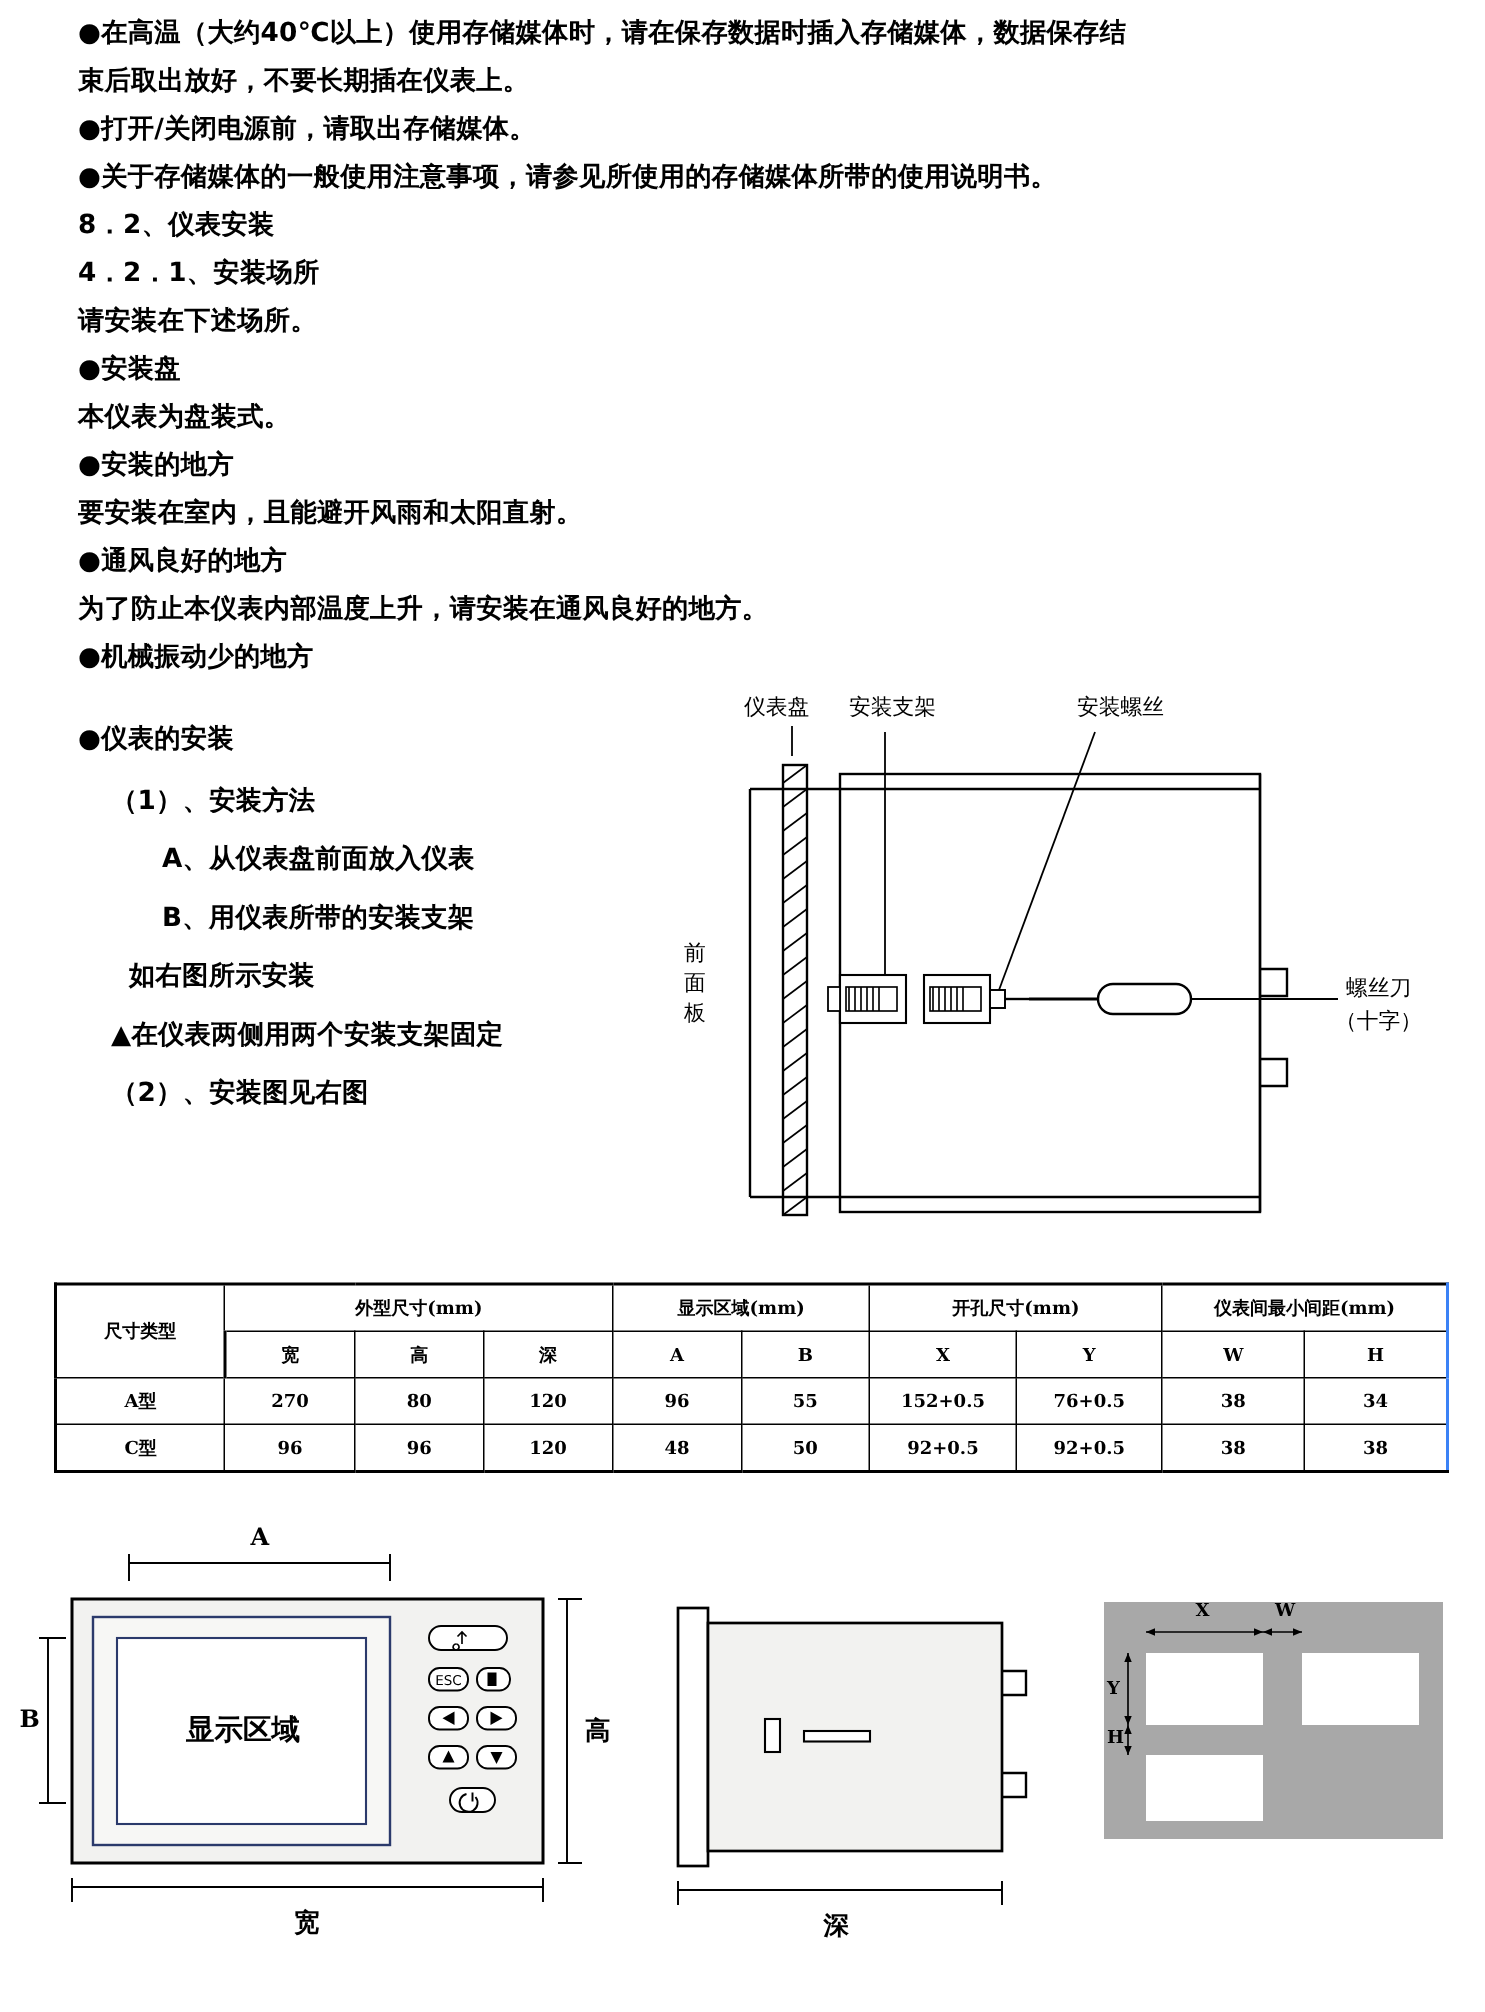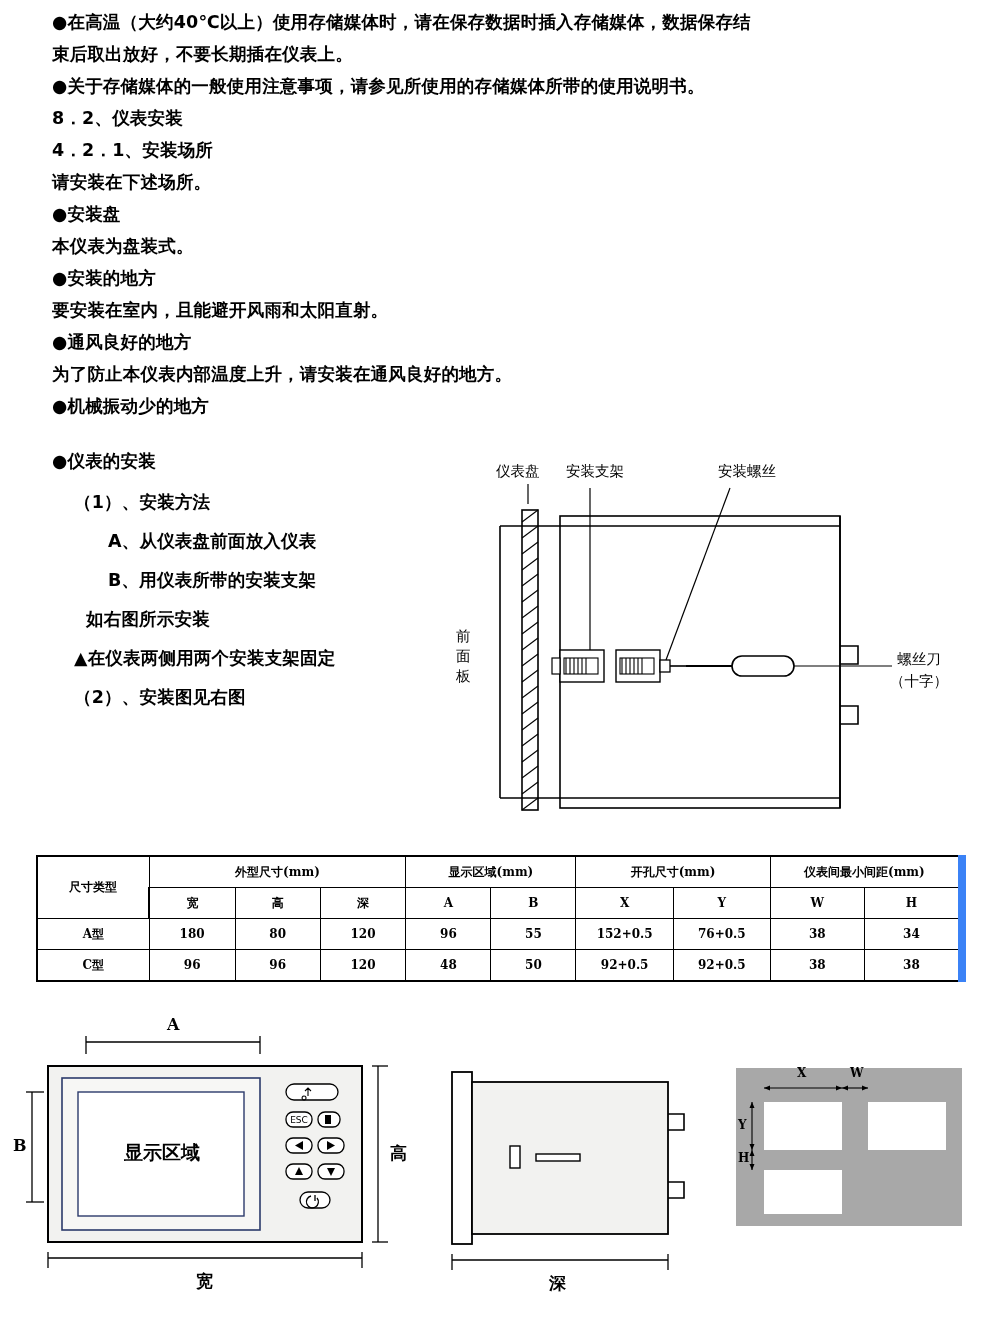--- a/index.html
+++ b/index.html
@@ -71,21 +71,21 @@
   .spectable td, .spectable th {
     border: 1px solid #000000;
     text-align: center;
     padding: 3px 2px;
     height: 24px;
     font-weight: bold;
   }
   .spectable tr:first-child td { border-top: 2px solid #000; }
   .spectable tr:last-child td { border-bottom: 2px solid #000; }
   .spectable td:first-child { border-left: 2px solid #000; }
-  .spectable td:last-child { border-right: 8px solid #3b82f6; }
+  .spectable td:last-child { border-right: 2px solid #3b82f6; }
 
   
   .bottomdraw {
     position: absolute;
     left: 0px;
     top: 1010px;
     width: 990px;
     height: 320px;
   }
   .bottomdraw svg { display: block; }
@@ -104,20 +104,21 @@
   }
 </style>
 </head>
 <body>
 
 <div class="page">
 
   <div class="textblock">
     <p class="para">●在高温（大约40℃以上）使用存储媒体时，请在保存数据时插入存储媒体，数据保存结</p>
     <p class="para">束后取出放好，不要长期插在仪表上。</p>
+    <p class="para">●打开/关闭电源前，请取出存储媒体。</p>
     <p class="para">●关于存储媒体的一般使用注意事项，请参见所使用的存储媒体所带的使用说明书。</p>
     <p class="para">8．2、仪表安装</p>
     <p class="para">4．2．1、安装场所</p>
     <p class="para">请安装在下述场所。</p>
     <p class="para">●安装盘</p>
     <p class="para">本仪表为盘装式。</p>
     <p class="para">●安装的地方</p>
     <p class="para">要安装在室内，且能避开风雨和太阳直射。</p>
     <p class="para">●通风良好的地方</p>
     <p class="para">为了防止本仪表内部温度上升，请安装在通风良好的地方。</p>
@@ -240,21 +241,21 @@
         <td style="width:86px;">深</td>
         <td style="width:86px;">A</td>
         <td style="width:86px;">B</td>
         <td style="width:96px;">X</td>
         <td style="width:96px;">Y</td>
         <td style="width:96px;">W</td>
         <td style="width:96px;">H</td>
       </tr>
       <tr>
         <td>A型</td>
-        <td>180</td>
+        <td>270</td>
         <td>80</td>
         <td>120</td>
         <td>96</td>
         <td>55</td>
         <td>152+0.5</td>
         <td>76+0.5</td>
         <td>38</td>
         <td>34</td>
       </tr>
       <tr>

